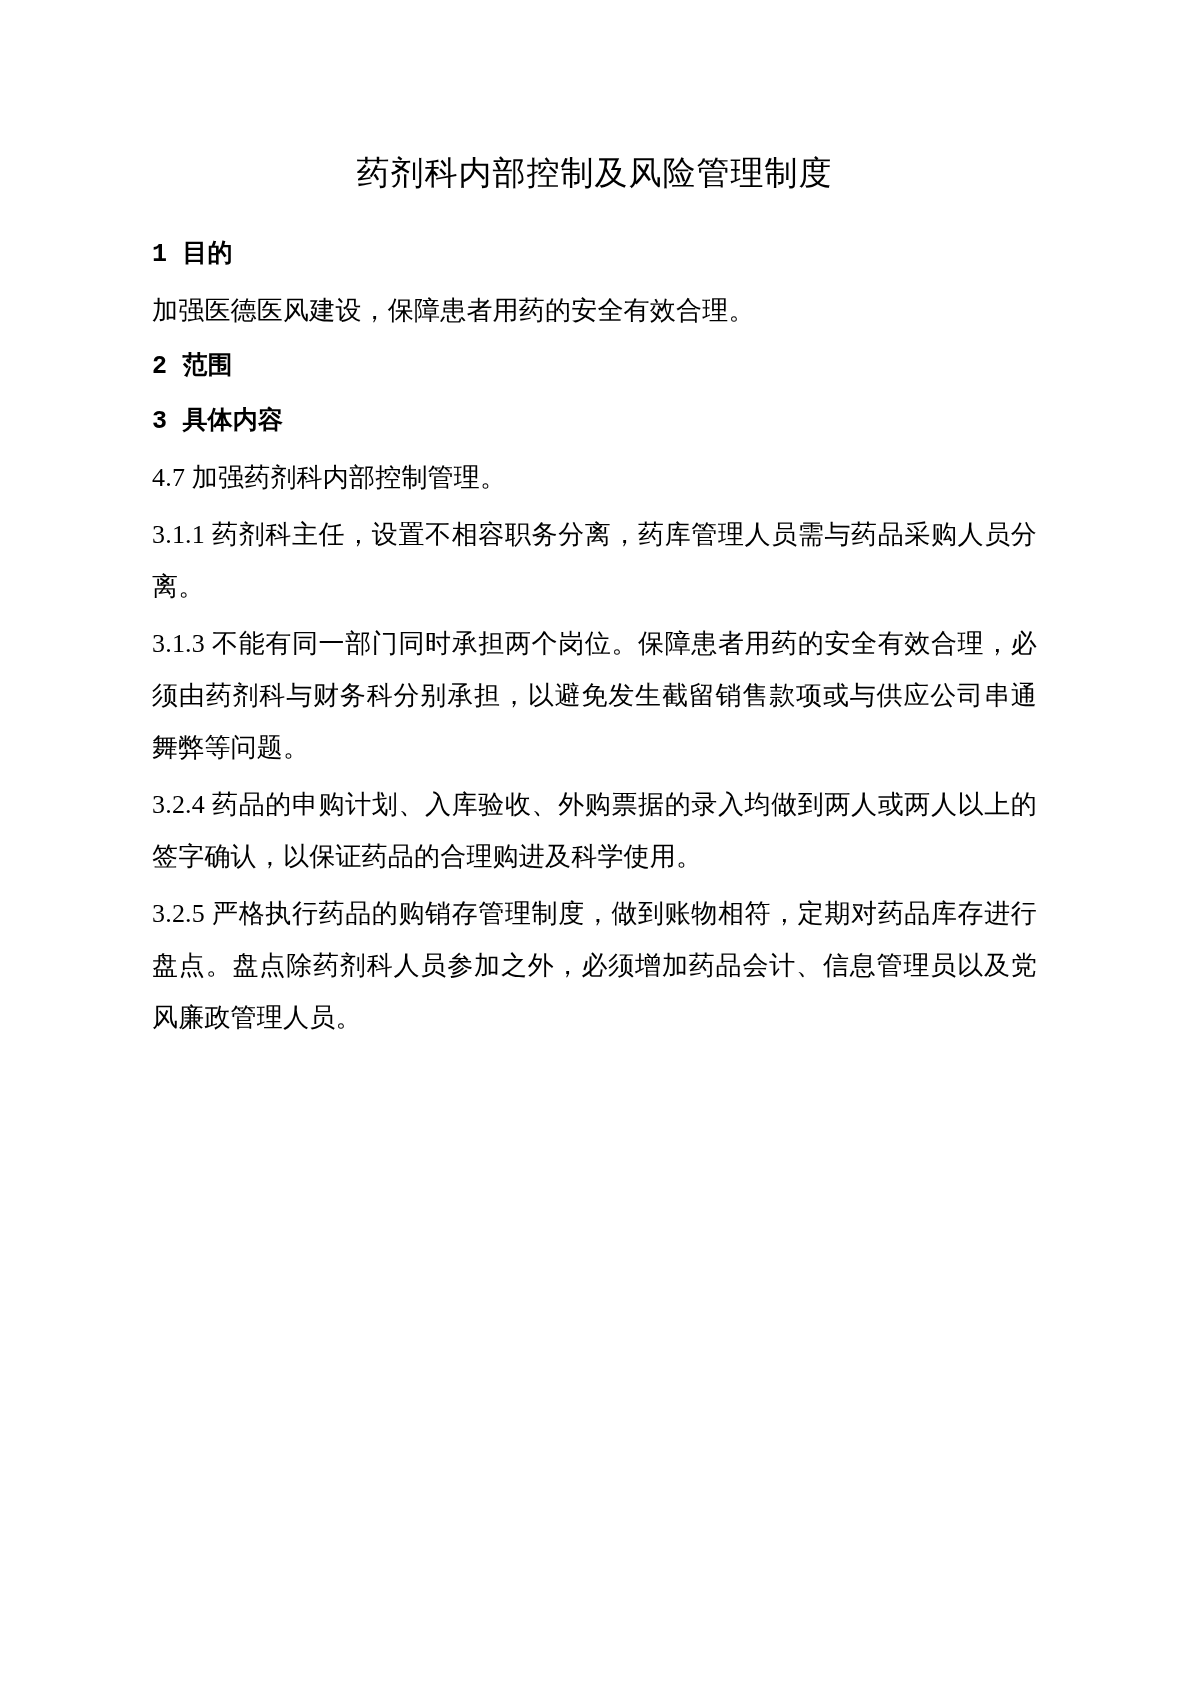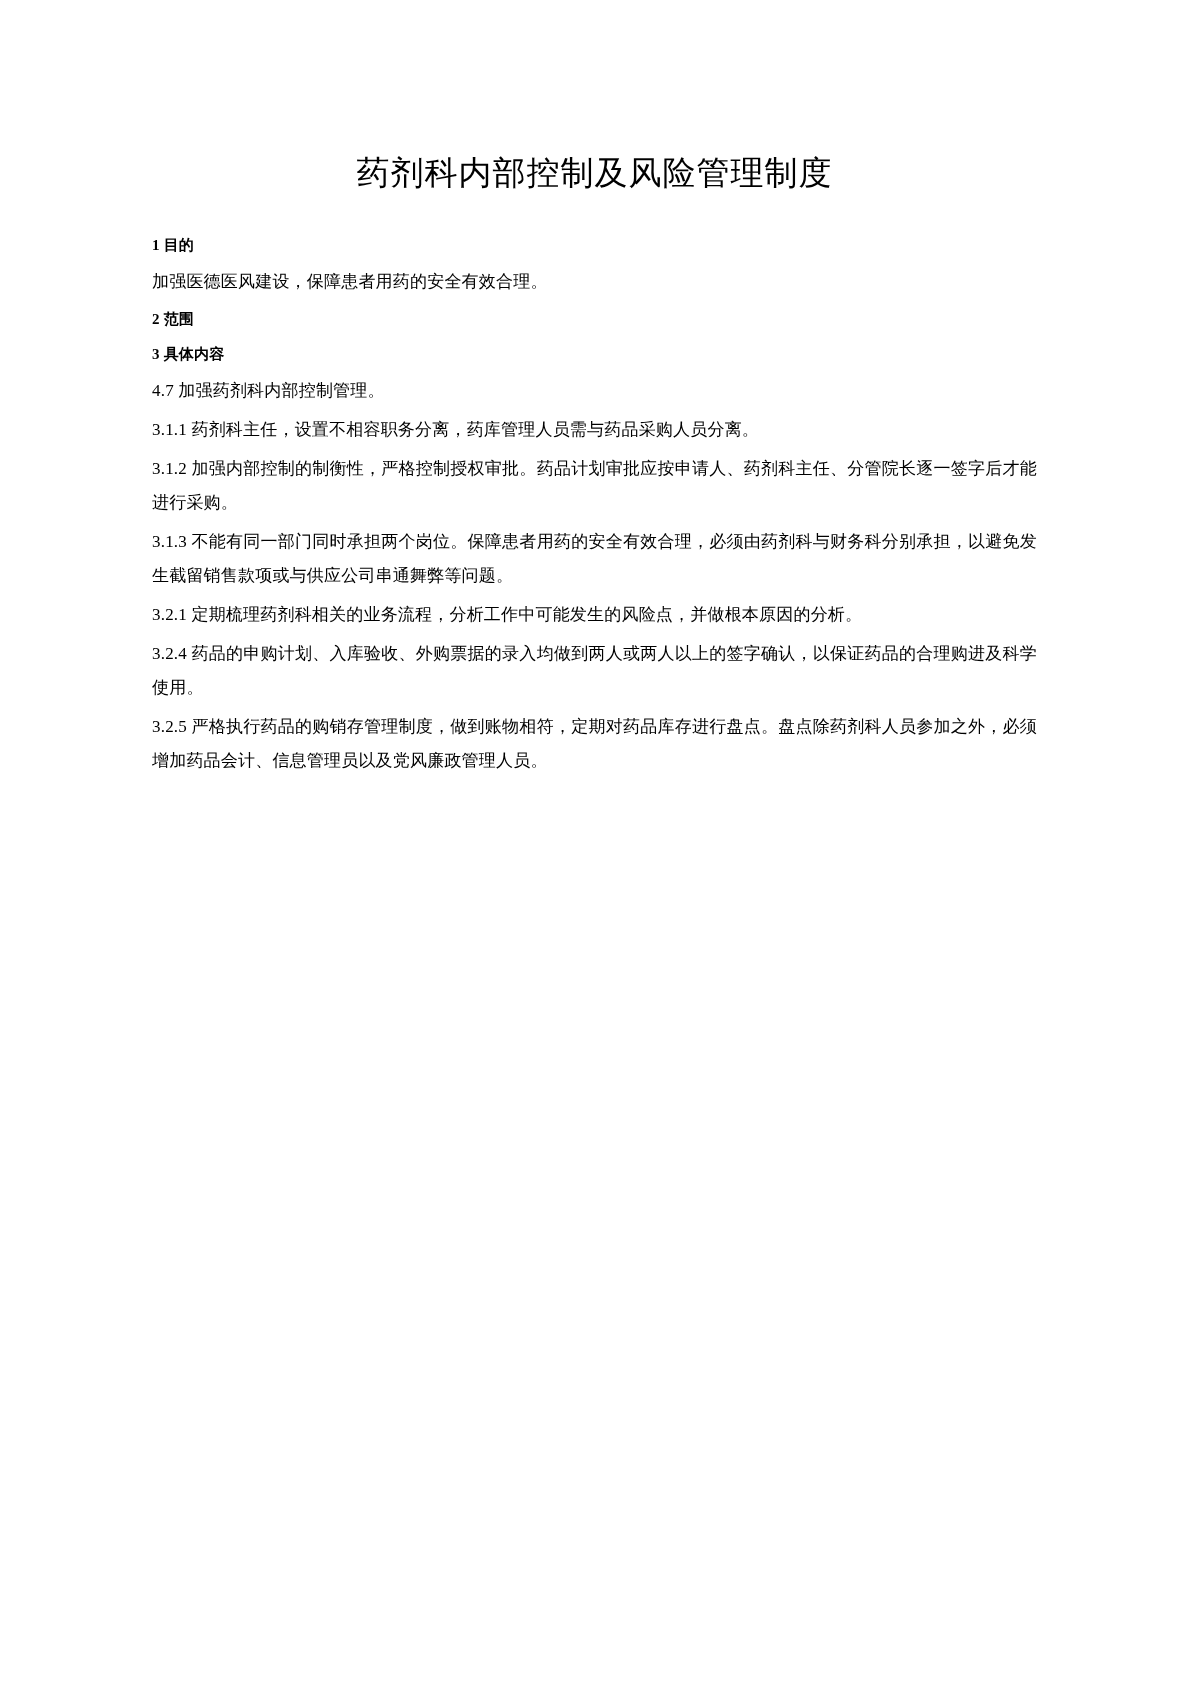--- a/index.html
+++ b/index.html
@@ -22,50 +22,48 @@
   }
   .doc-title {
     text-align: center;
     font-size: 33px;
     font-weight: 400;
     letter-spacing: 1px;
     margin: 22px 0 34px 0;
     line-height: 1.4;
   }
   .para {
-    font-size: 17px;
+    font-size: 26px;
     line-height: 2.0;
     text-align: justify;
     text-justify: inter-ideograph;
     margin: 0 0 5px 0;
     letter-spacing: 0.2px;
   }
   .heading {
     font-size: 20.5px;
     line-height: 2.0;
     margin: 0 0 5px 0;
     letter-spacing: 0.2px;
   }
   .heading.bold {
-    font-family: Liberation Serif, serif;
+    font-family: Liberation Mono, monospace;
     font-weight: bold;
-    font-size: 15px;
+    font-size: 25px;
   }
 </style>
 </head>
 <body>
 
 <div class="page">
   <h1 class="doc-title">药剂科内部控制及风险管理制度</h1>
   <div class="body-content">
     <div class="heading bold">1 目的</div>
     <p class="para">加强医德医风建设，保障患者用药的安全有效合理。</p>
     <div class="heading bold">2 范围</div>
     <div class="heading bold">3 具体内容</div>
     <p class="para">4.7 加强药剂科内部控制管理。</p>
     <p class="para">3.1.1 药剂科主任，设置不相容职务分离，药库管理人员需与药品采购人员分离。</p>
-    <p class="para">3.1.2 加强内部控制的制衡性，严格控制授权审批。药品计划审批应按申请人、药剂科主任、分管院长逐一签字后才能进行采购。</p>
     <p class="para">3.1.3 不能有同一部门同时承担两个岗位。保障患者用药的安全有效合理，必须由药剂科与财务科分别承担，以避免发生截留销售款项或与供应公司串通舞弊等问题。</p>
-    <p class="para">3.2.1 定期梳理药剂科相关的业务流程，分析工作中可能发生的风险点，并做根本原因的分析。</p>
     <p class="para">3.2.4 药品的申购计划、入库验收、外购票据的录入均做到两人或两人以上的签字确认，以保证药品的合理购进及科学使用。</p>
     <p class="para">3.2.5 严格执行药品的购销存管理制度，做到账物相符，定期对药品库存进行盘点。盘点除药剂科人员参加之外，必须增加药品会计、信息管理员以及党风廉政管理人员。</p>
   </div>
 </div>
 
 </body></html>

